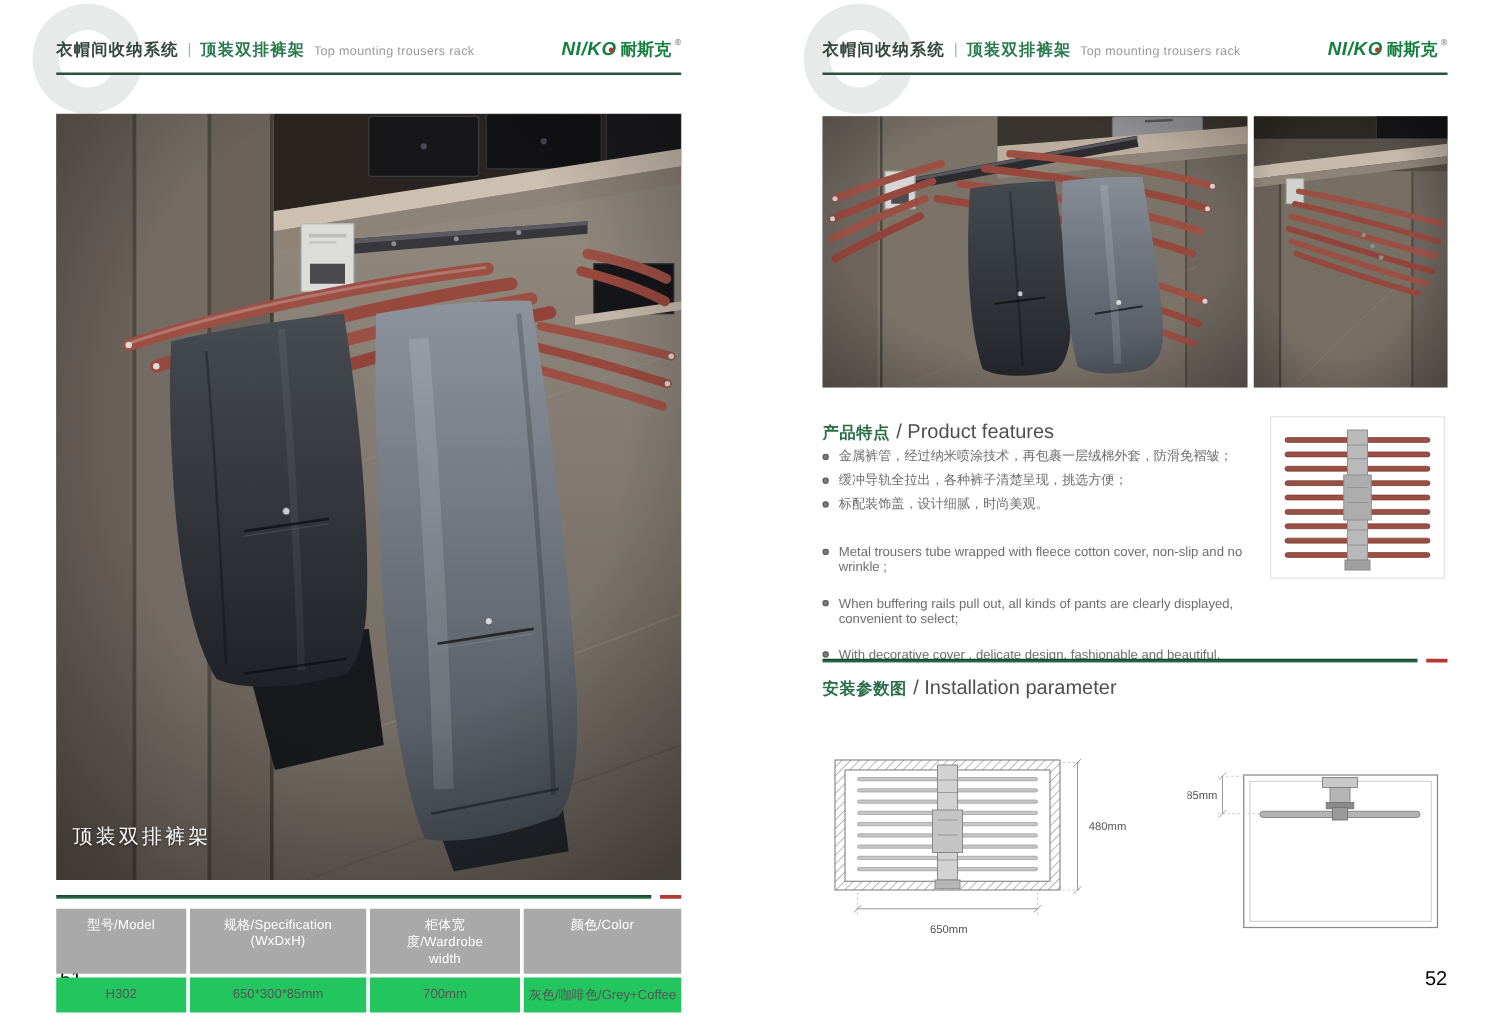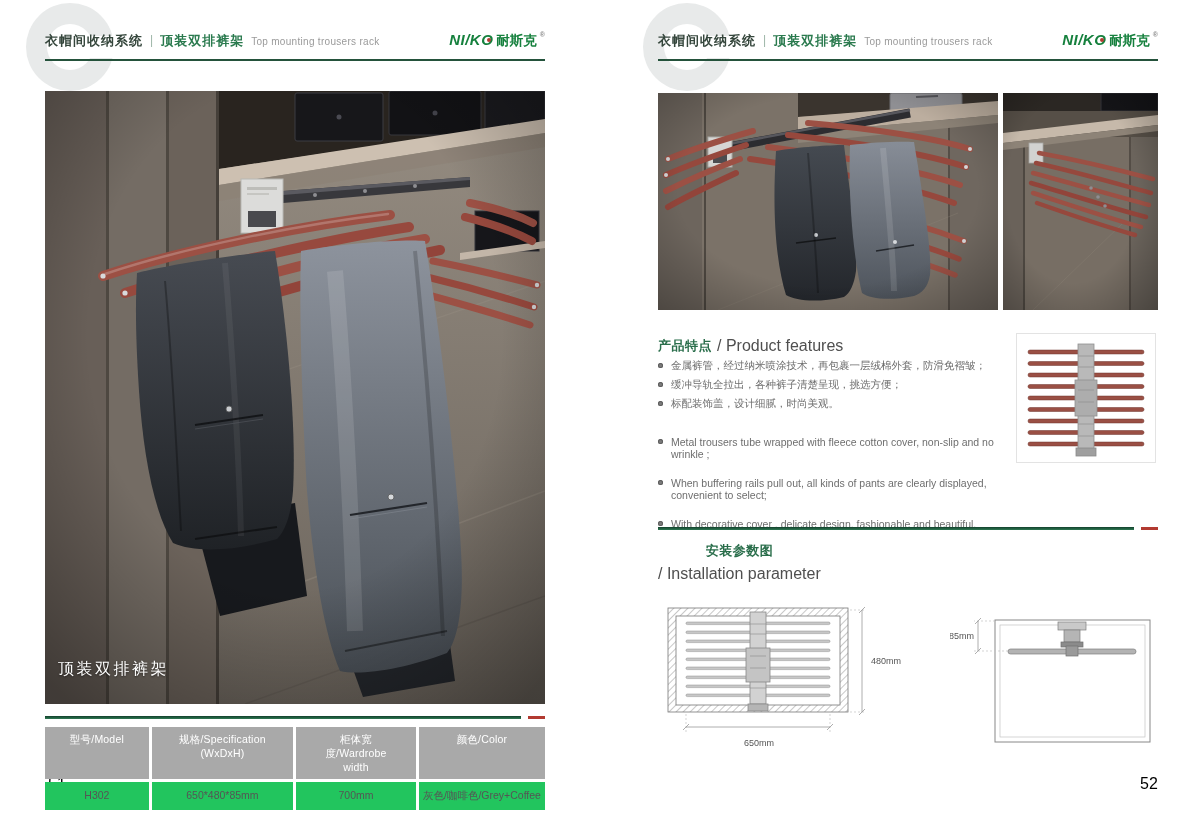--- a/index.html
+++ b/index.html
@@ -40,21 +40,21 @@
 
   
   .spec-table{position:absolute;display:grid;grid-template-columns:103fr 140fr 119fr 125fr;
               column-gap:3px;row-gap:3px;font-size:10.5px;text-align:center;z-index:2;}
   .spec-th{background:#a9a9a9;color:#ffffff;padding:6px 16px;letter-spacing:.2px;}
   .spec-td{background:#22c55e;color:#555555;padding:7px 2px;}
 
   .pagenum{position:absolute;font-size:16px;color:#000000;}
 
   
-  .sec-head{position:absolute;display:flex;align-items:center;gap:5px;}
+  .sec-head{position:absolute;display:flex;align-items:flex-start;gap:5px;}
   .sec-cn{font-size:13px;font-weight:bold;color:#2a6e4b;letter-spacing:.5px;}
   .sec-en{font-size:16px;color:#4f4f4f;}
 
   
   .bullets{position:absolute;display:flex;flex-direction:column;}
   .bullets.cn{gap:7px;}
   .bullets.en{gap:17px;}
   .bullet{display:flex;align-items:flex-start;gap:8px;font-size:10.5px;color:#6e6e6e;line-height:12px;}
   .bullet .dot{width:5px;height:5px;border-radius:50%;background:#7c7c7c;margin-top:3px;flex:none;
                box-shadow:inset 0 0 0 1px #5e5e5e;}
@@ -190,21 +190,21 @@
   <div class="sep-main"></div>
   <div class="sep-red"></div>
 </div>
 
 <div class="spec-table" style="left:45px;top:727px;width:500px;">
   <div class="spec-th">型号/Model</div>
   <div class="spec-th">规格/Specification (WxDxH)</div>
   <div class="spec-th">柜体宽度/Wardrobe width</div>
   <div class="spec-th">颜色/Color</div>
   <div class="spec-td">H302</div>
-  <div class="spec-td">650*480*85mm</div>
+  <div class="spec-td">650*300*85mm</div>
   <div class="spec-td">700mm</div>
   <div class="spec-td">灰色/咖啡色/Grey+Coffee</div>
 </div>
 
 <div class="pagenum" style="left:48px;top:775px;">51</div>
 
 <div class="c-mark" style="left:643px;top:3px;"></div>
 
 <div class="hdr" style="left:658px;">
   <div class="hdr-row">
@@ -386,21 +386,21 @@
       <rect x="58" y="112" width="20" height="8" fill="#9f9f9f" stroke="#8a8a8a" stroke-width=".8"></rect>
     </g>
   </svg>
 </div>
 
 <div class="sep" style="left:658px;top:527px;width:500px;">
   <div class="sep-main"></div>
   <div class="sep-red"></div>
 </div>
 
-<div class="sec-head" style="left:658px;top:542px;flex-direction:column;">
+<div class="sec-head" style="left:658px;top:542px;">
   <span class="sec-cn">安装参数图</span>
   <span class="sec-en">/ Installation parameter</span>
 </div>
 
 <div class="diagram" style="left:660px;top:600px;">
   <svg width="255" height="152" viewBox="0 0 255 152">
     <defs>
       <pattern id="D-hatch" patternUnits="userSpaceOnUse" width="5" height="5" patternTransform="rotate(45)">
         <line x1="0" y1="0" x2="0" y2="5" stroke="#9a9a9a" stroke-width="1.1"></line>
       </pattern>

